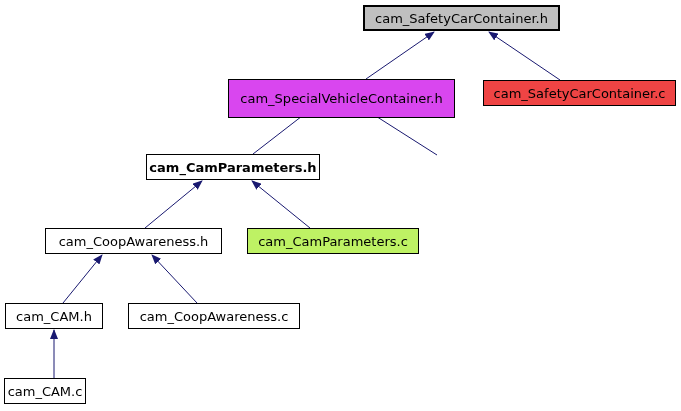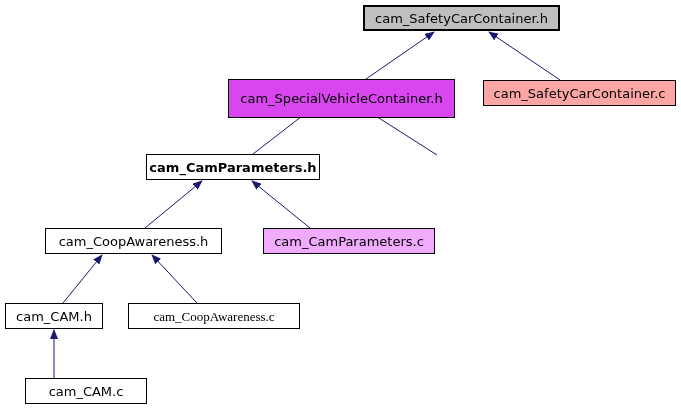--- a/index.html
+++ b/index.html
@@ -52,20 +52,20 @@
       <line x1="437" y1="155" x2="360" y2="106" stroke="#191970" stroke-width="1" marker-end="url(#arrowhead)"></line>
       <line x1="145" y1="228" x2="202" y2="181" stroke="#191970" stroke-width="1" marker-end="url(#arrowhead)"></line>
       <line x1="310" y1="228" x2="252" y2="181" stroke="#191970" stroke-width="1" marker-end="url(#arrowhead)"></line>
       <line x1="63" y1="303" x2="102" y2="255" stroke="#191970" stroke-width="1" marker-end="url(#arrowhead)"></line>
       <line x1="197" y1="303" x2="152" y2="255" stroke="#191970" stroke-width="1" marker-end="url(#arrowhead)"></line>
       <line x1="54" y1="378" x2="54" y2="330" stroke="#191970" stroke-width="1" marker-end="url(#arrowhead)"></line>
     </svg>
 
 <div class="node" style="left: 363px; top: 5px; width: 197px; height: 26px; color: rgb(0, 0, 0); background: rgb(191, 191, 191); border: 2px solid rgb(0, 0, 0);">cam_SafetyCarContainer.h</div>
     <div class="node" style="left: 228px; top: 79px; width: 227px; height: 39px; color: rgb(0, 0, 0); background: #d946ef; border: 1px solid rgb(0, 0, 0);">cam_SpecialVehicleContainer.h</div>
-    <div class="node" style="left: 483px; top: 80px; width: 193px; height: 26px; color: rgb(0, 0, 0); background: #fca5a5; border: 1px solid rgb(0, 0, 0);">cam_SafetyCarContainer.c</div>
+    <div class="node" style="left: 483px; top: 80px; width: 193px; height: 26px; color: rgb(0, 0, 0); background: #ef4444; border: 1px solid rgb(0, 0, 0);">cam_SafetyCarContainer.c</div>
     <div class="node" style="left: 146px; top: 154px; width: 174px; height: 26px; color: rgb(0, 0, 0); background: rgb(255, 255, 255); border: 1px solid rgb(0, 0, 0); font-weight: bold;">cam_CamParameters.h</div>
     <div class="node" style="left: 45px; top: 228px; width: 177px; height: 26px; color: rgb(0, 0, 0); background: rgb(255, 255, 255); border: 1px solid rgb(0, 0, 0);">cam_CoopAwareness.h</div>
-    <div class="node" style="left: 263px; top: 228px; width: 172px; height: 26px; color: rgb(0, 0, 0); background: #f0abfc; border: 1px solid rgb(0, 0, 0);">cam_CamParameters.c</div>
+    <div class="node" style="left: 247px; top: 228px; width: 172px; height: 26px; color: rgb(0, 0, 0); background: #bef264; border: 1px solid rgb(0, 0, 0);">cam_CamParameters.c</div>
     <div class="node" style="left: 5px; top: 303px; width: 98px; height: 26px; color: rgb(0, 0, 0); background: rgb(255, 255, 255); border: 1px solid rgb(0, 0, 0);">cam_CAM.h</div>
-    <div class="node" style="left: 128px; top: 303px; width: 172px; height: 26px; color: rgb(0, 0, 0); background: rgb(255, 255, 255); border: 1px solid rgb(0, 0, 0); font-family: Liberation Serif, serif;">cam_CoopAwareness.c</div>
-    <div class="node" style="left: 4px; top: 378px; width: 122px; height: 26px; color: rgb(0, 0, 0); background: rgb(255, 255, 255); border: 1px solid rgb(0, 0, 0); margin-left: 21px;">cam_CAM.c</div>
+    <div class="node" style="left: 128px; top: 303px; width: 172px; height: 26px; color: rgb(0, 0, 0); background: rgb(255, 255, 255); border: 1px solid rgb(0, 0, 0);">cam_CoopAwareness.c</div>
+    <div class="node" style="left: 4px; top: 378px; width: 82px; height: 26px; color: rgb(0, 0, 0); background: rgb(255, 255, 255); border: 1px solid rgb(0, 0, 0);">cam_CAM.c</div>
   </div>
 
 </body></html>

